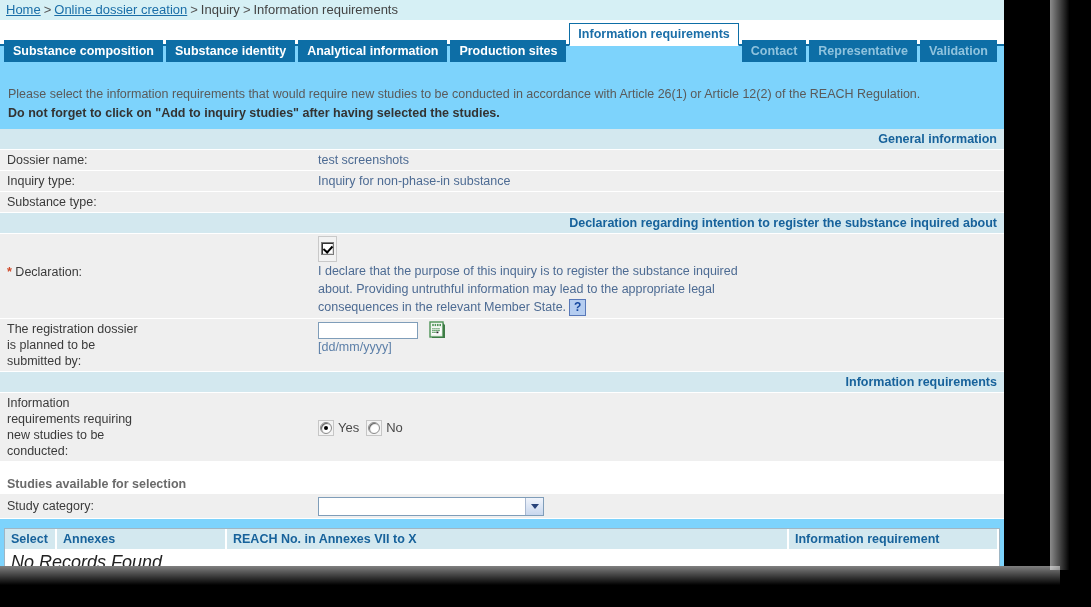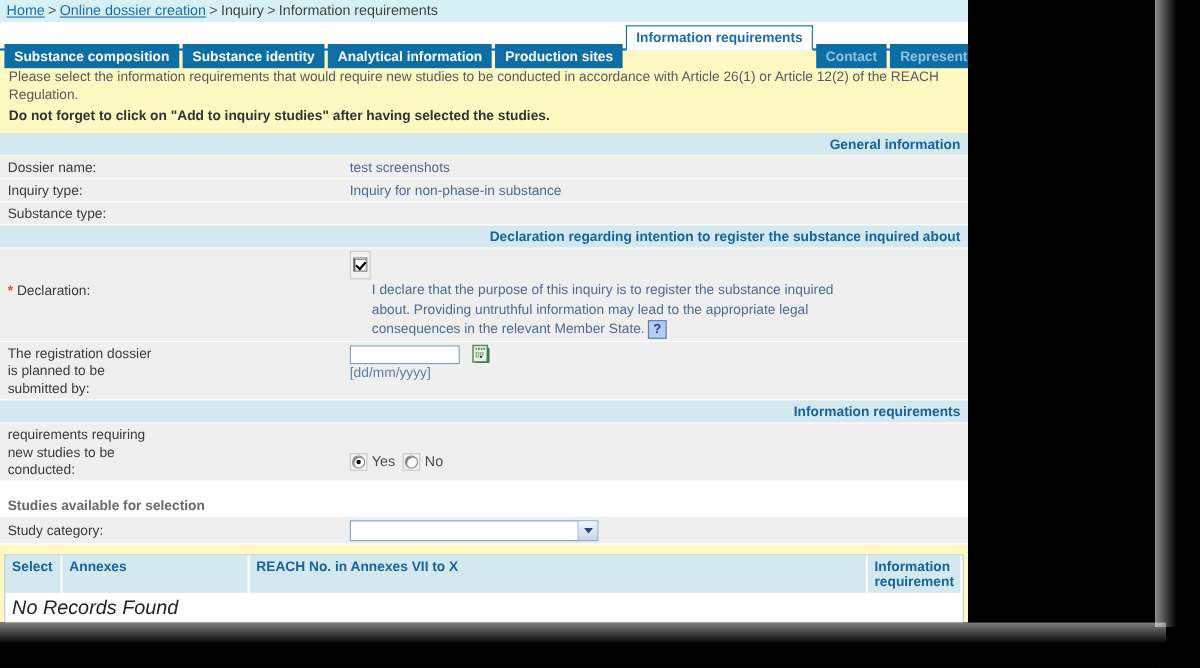--- a/index.html
+++ b/index.html
@@ -16,23 +16,23 @@
     font-size: 13px;
     color: #333333;
     position: relative;
   }
 
   
   #app {
     position: absolute;
     left: 0;
     top: 0;
-    width: 880px;
+    width: 1004px;
     height: 566px;
-    background: #fef9c3;
+    background: #7dd3fc;
     overflow: hidden;
   }
 
   
   .gutter-right {
     position: absolute;
     left: 1050px;
     top: 0;
     width: 41px;
     height: 607px;
@@ -126,21 +126,21 @@
     padding: 0 8px;
     top: 3px;
     z-index: 4;
   }
 
   
   .intro {
     padding: 16px 8px 8px 8px;
     line-height: 16px;
   }
-  .intro .line1 { color: #5a5a5a; font-size: 12.5px; }
+  .intro .line1 { color: #5a5a5a; font-size: 12.5px; margin-top: 24px; }
   .intro .line2 { color: #333333; font-size: 12.5px; font-weight: bold; margin-top: 3px; }
 
   
   .section-title {
     background: #d3e8ef;
     color: #17629b;
     font-weight: bold;
     font-size: 12.5px;
     padding: 3px 7px;
     border-bottom: 1px solid #ffffff;
@@ -177,21 +177,20 @@
     line-height: 16px;
   }
   .req-star { color: #d04a2a; font-weight: bold; }
 
   .declaration-row { align-items: flex-start; }
   .declaration-row .lbl { padding-top: 30px; }
   .decl-text {
     color: #4d6b93;
     line-height: 18px;
     max-width: 440px;
-    margin-left: 20px;
   }
 
   
   .cb {
     width: 13px;
     height: 13px;
     display: inline-block;
     background: #ffffff;
     border: 1px solid #7a7a7a;
     box-shadow: inset 1px 1px 0 #333333, inset -1px -1px 0 #dddddd;
@@ -445,20 +444,21 @@
         </svg>
       </span>
       <div class="hint">[dd/mm/yyyy]</div>
     </div>
   </div>
 
   <div class="section-title">Information requirements</div>
 
   <div class="row">
     <div class="lbl">
+      <div>Information</div>
       <div>requirements requiring</div>
       <div>new studies to be</div>
       <div>conducted:</div>
     </div>
     <div class="val" style="padding-top:26px;">
       <span class="radio-wrap"><span class="radio sel"></span></span><span class="radio-label">Yes</span><span class="radio-wrap"><span class="radio"></span></span><span class="radio-label">No</span>
     </div>
   </div>
 
   <div style="height:11px;background:#ffffff;"></div>

